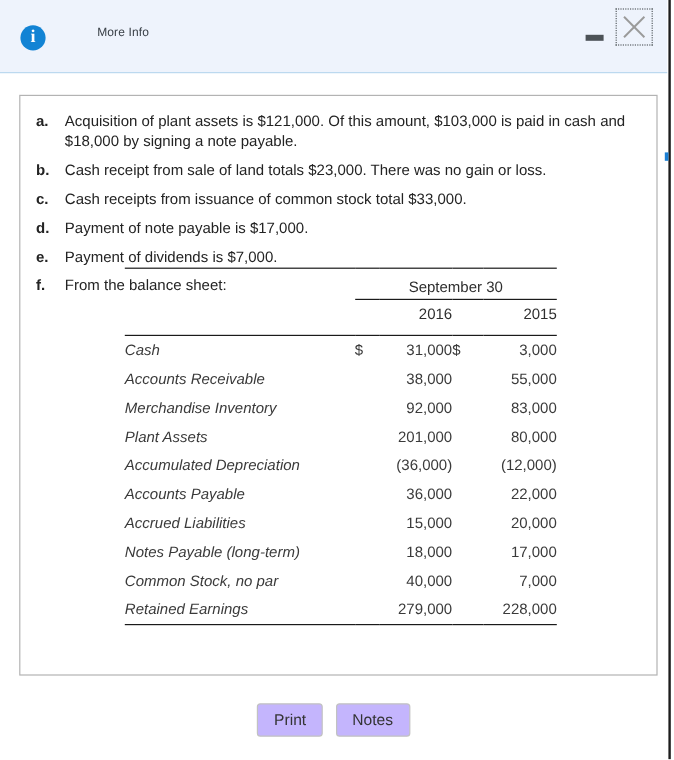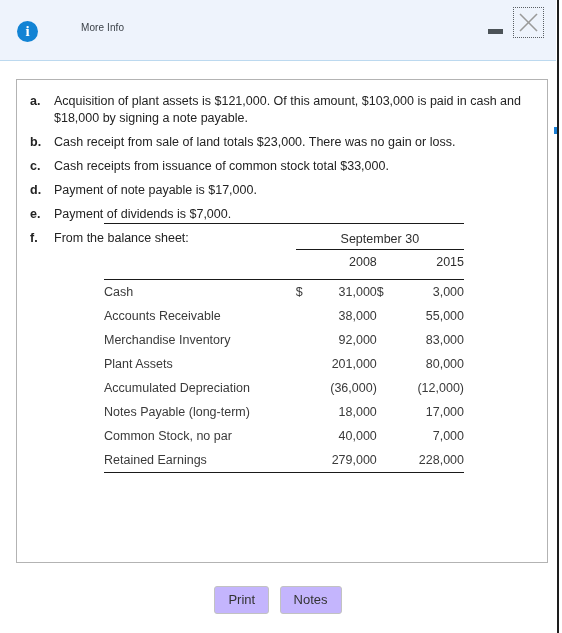--- a/index.html
+++ b/index.html
@@ -162,20 +162,21 @@
     color: #2e2e2e;
     padding-top: 5px !important;
     padding-bottom: 6px !important;
   }
   .head-rule-row td { height: 4px; border-bottom: 1.3px solid #1a1a1a; }
 
   td.lbl {
     text-align: left;
     padding: 5px 0 !important;
     white-space: nowrap;
+    font-style: italic;
   }
   td.cur {
     width: 20px;
     text-align: left;
     padding: 5px 0 !important;
   }
   td.val {
     text-align: right;
     padding: 5px 0 !important;
     white-space: nowrap;
@@ -280,21 +281,21 @@
             <td colspan="6"></td>
           </tr>
           <tr>
             <td></td>
             <td></td>
             <td class="sep-head" colspan="4">September 30</td>
           </tr>
           <tr>
             <td></td>
             <td></td>
-            <td class="yr-head" colspan="2">2008</td>
+            <td class="yr-head" colspan="2">2016</td>
             <td class="gap"></td>
             <td class="yr-head">2015</td>
           </tr>
           <tr class="head-rule-row">
             <td colspan="6"></td>
           </tr>
 
           <tr>
             <td class="lbl" colspan="2">Cash</td>
             <td class="cur">$</td>
@@ -324,20 +325,34 @@
             <td class="val">80,000</td>
           </tr>
           <tr>
             <td class="lbl" colspan="2">Accumulated Depreciation</td>
             <td class="cur"></td>
             <td class="val">(36,000)</td>
             <td class="cur"></td>
             <td class="val">(12,000)</td>
           </tr>
           <tr>
+            <td class="lbl" colspan="2">Accounts Payable</td>
+            <td class="cur"></td>
+            <td class="val">36,000</td>
+            <td class="cur"></td>
+            <td class="val">22,000</td>
+          </tr>
+          <tr>
+            <td class="lbl" colspan="2">Accrued Liabilities</td>
+            <td class="cur"></td>
+            <td class="val">15,000</td>
+            <td class="cur"></td>
+            <td class="val">20,000</td>
+          </tr>
+          <tr>
             <td class="lbl" colspan="2">Notes Payable (long-term)</td>
             <td class="cur"></td>
             <td class="val">18,000</td>
             <td class="cur"></td>
             <td class="val">17,000</td>
           </tr>
           <tr>
             <td class="lbl" colspan="2">Common Stock, no par</td>
             <td class="cur"></td>
             <td class="val">40,000</td>

